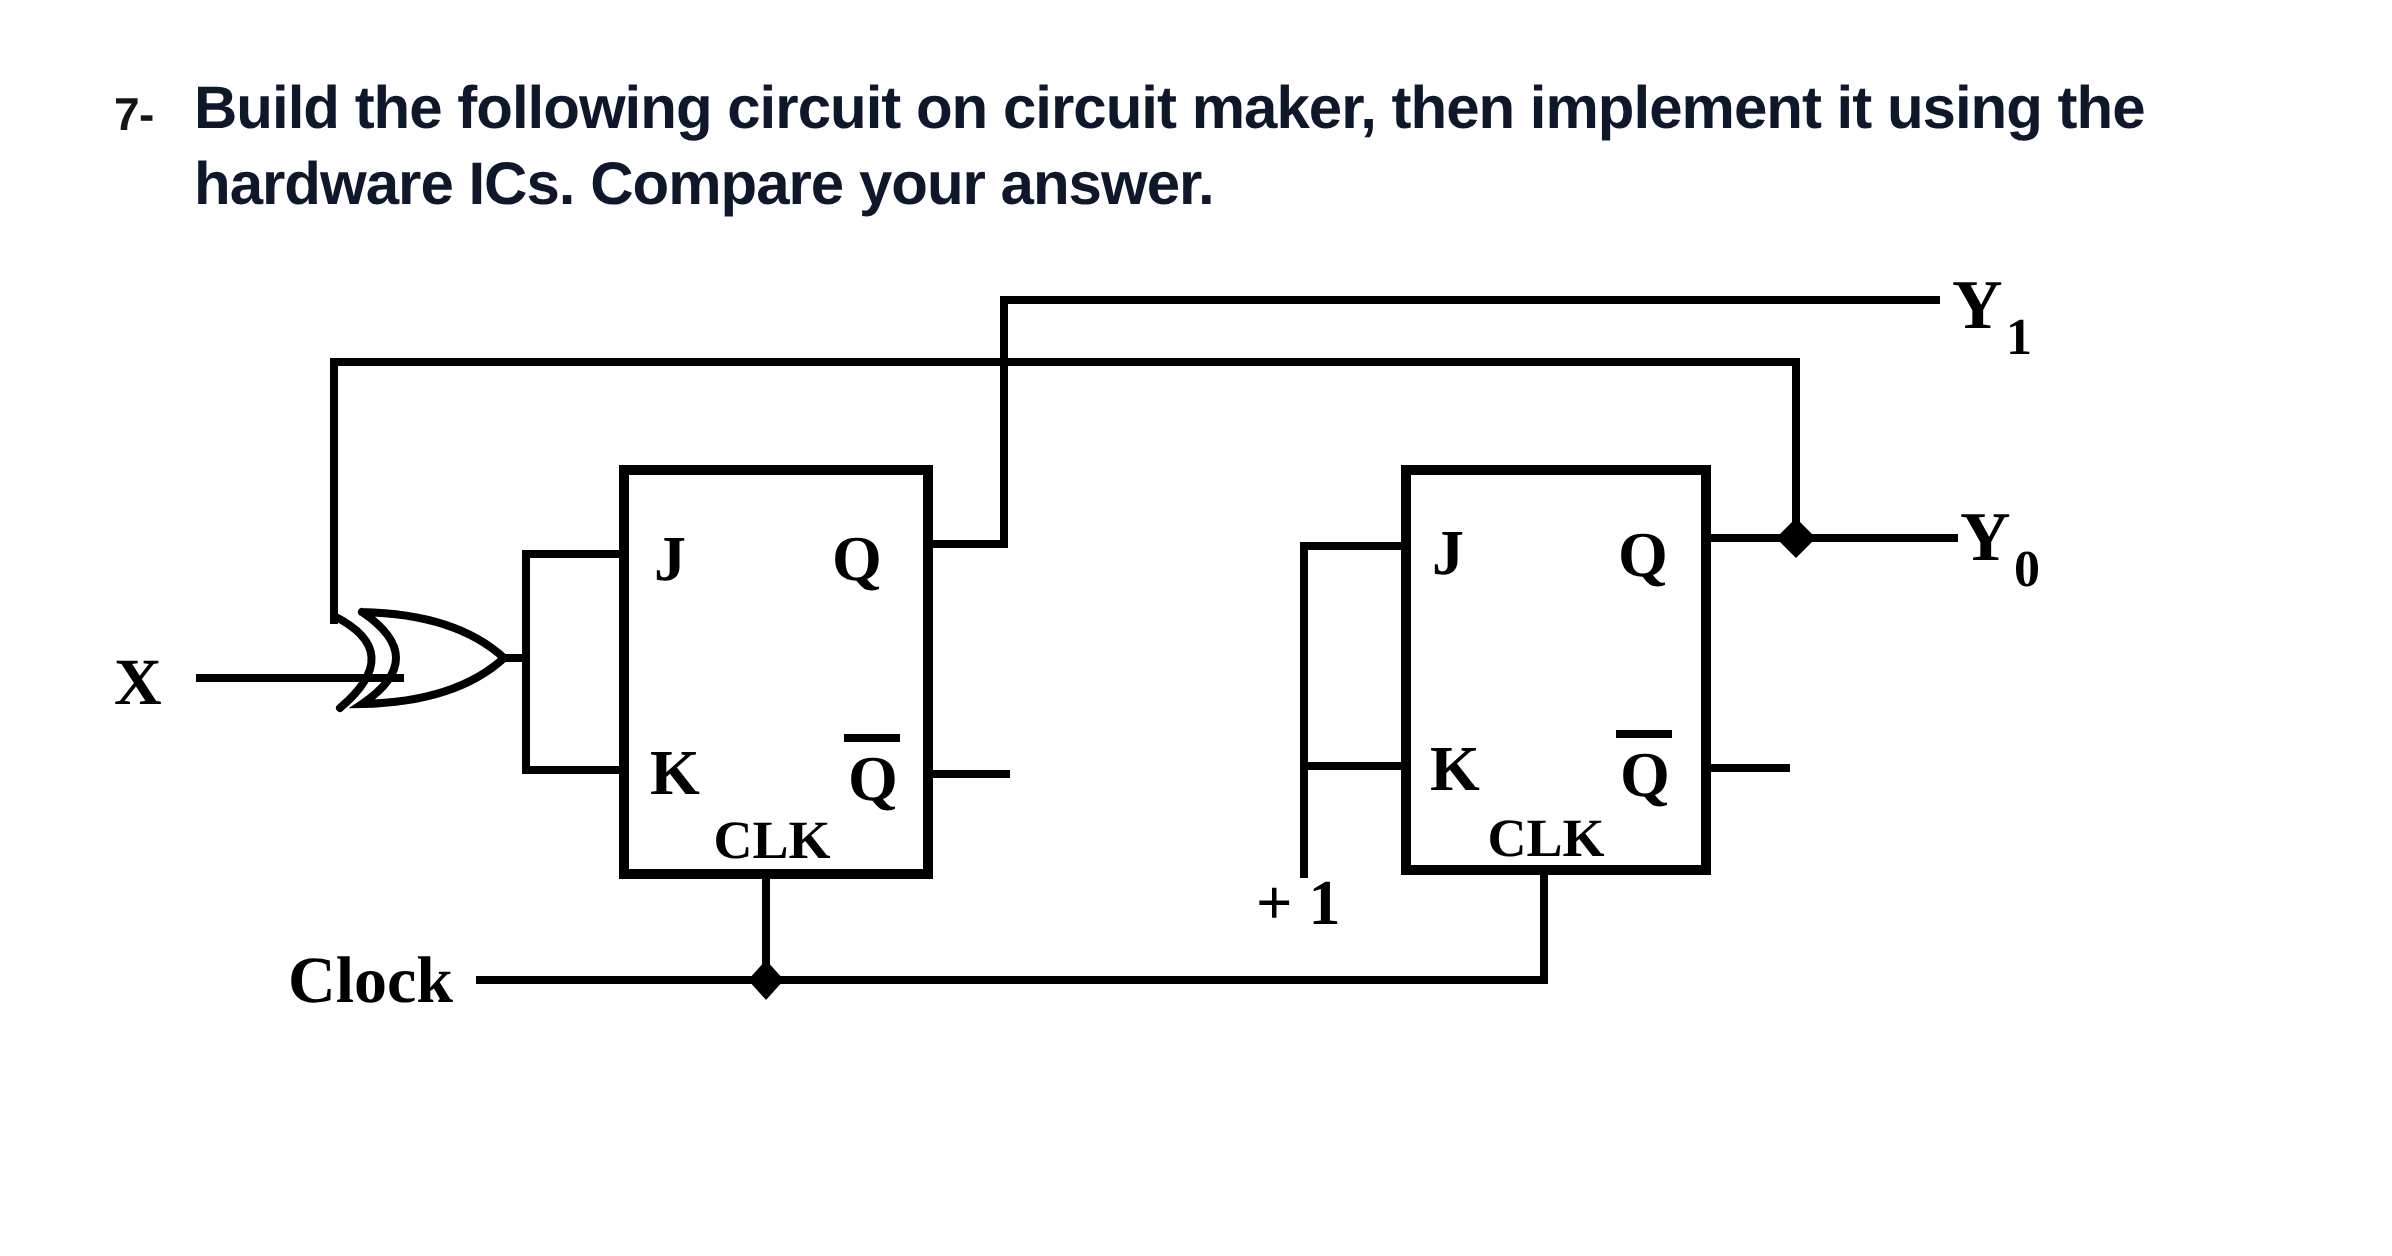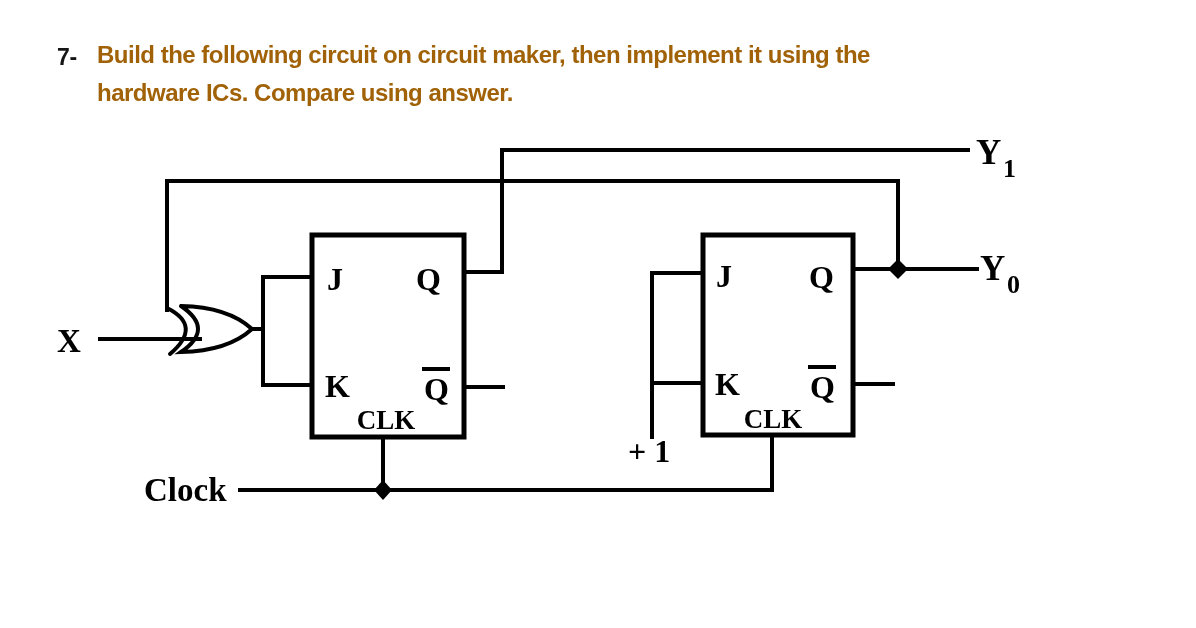--- a/index.html
+++ b/index.html
@@ -22,25 +22,25 @@
     font-size: 23px;
     font-weight: 600;
     color: #151515;
     letter-spacing: -0.3px;
   }
   .q-text {
     position: absolute;
     left: 97px;
     top: 36px;
     width: 1020px;
-    font-size: 24px;
+    font-size: 30px;
     font-weight: 600;
     line-height: 38px;
     letter-spacing: -0.5px;
-    color: #a16207;
+    color: #0f172a;
   }
   svg.circuit {
     position: absolute;
     left: 0;
     top: 0;
   }
   svg.circuit text {
     font-family: "Liberation Serif", "DejaVu Serif", serif;
     font-weight: bold;
     fill: #000000;
@@ -78,21 +78,21 @@
   .lbl-sub  { font-size: 26px; }
 </style>
 </head>
 <body>
 
 <div class="page">
 
   <span class="q-num">7-</span>
   <div class="q-text">
     <div>Build the following circuit on circuit maker, then implement it using the</div>
-    <div>hardware ICs. Compare using answer.</div>
+    <div>hardware ICs. Compare your answer.</div>
   </div>
 
   <svg class="circuit" width="1196" height="628" viewBox="0 0 1196 628">
 
     <g>
 
       <path class="wire" d="M 100 339 H 200"></path>
 
       <path class="wire" d="M 898 269 V 181 H 167 V 310"></path>
 

